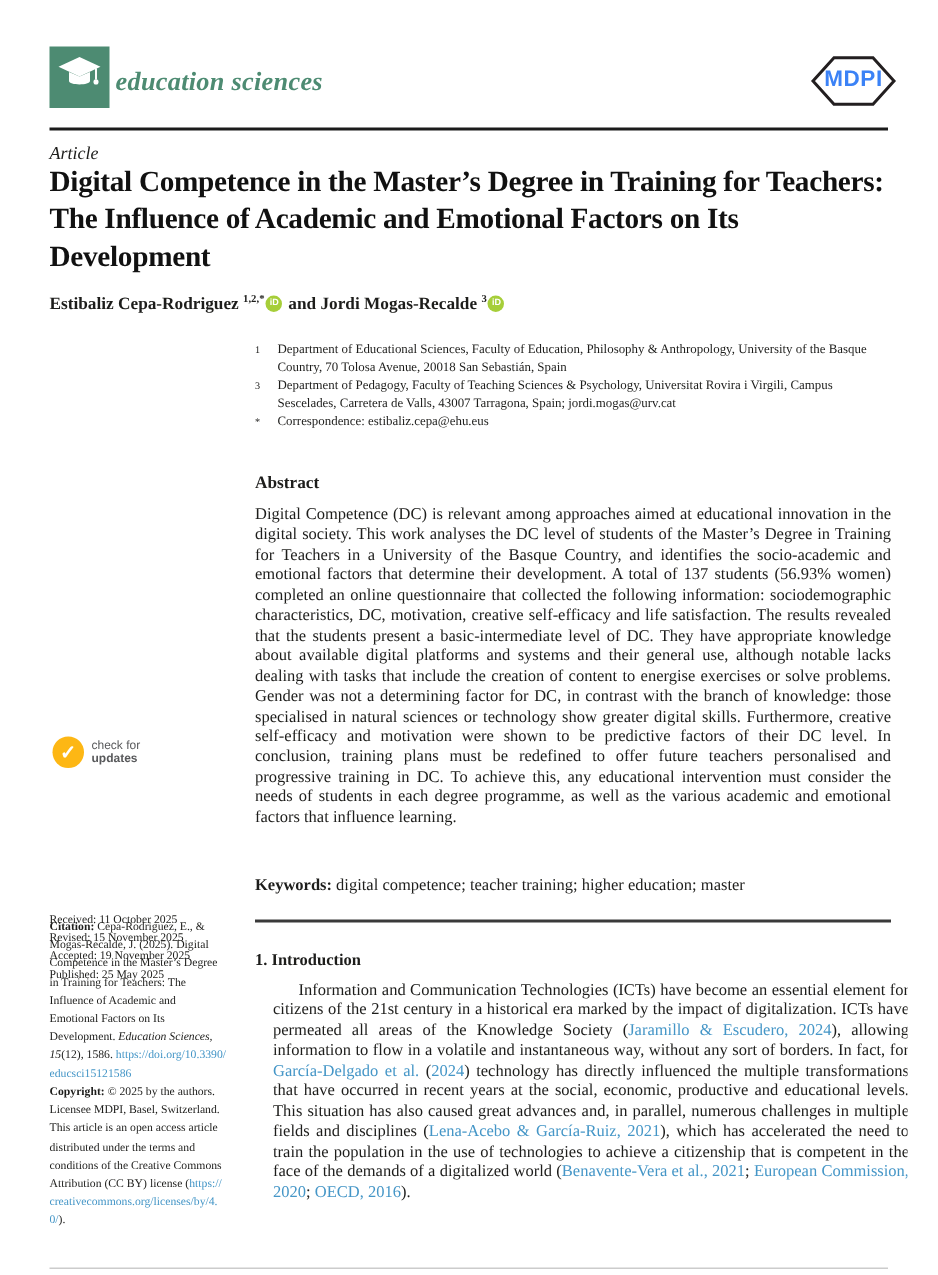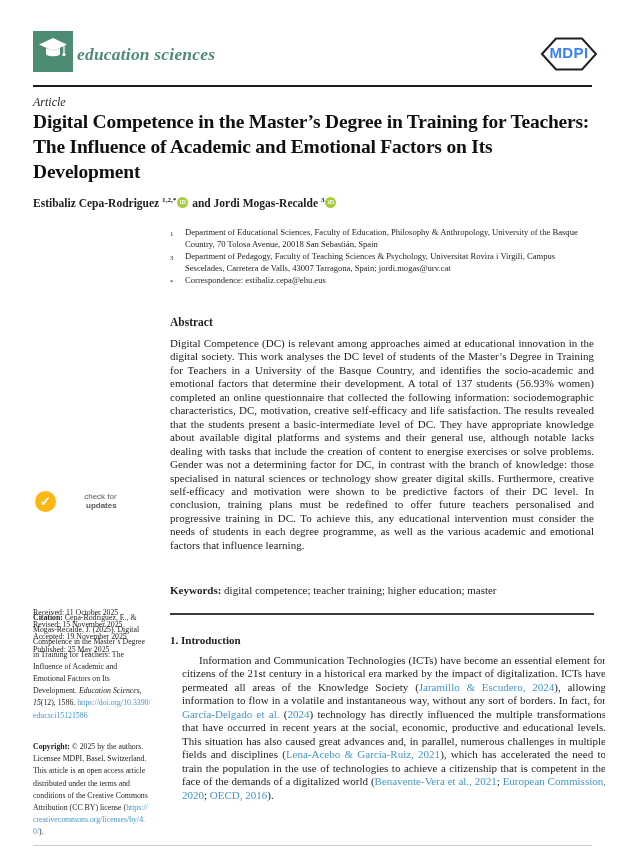--- a/index.html
+++ b/index.html
@@ -35,27 +35,27 @@
   #section-separator{left:170px;top:613px;width:424px;height:1.5px;background:#3a3a3a;}
   #intro-heading{left:170px;top:634px;font-size:11px;font-weight:bold;}
   #intro-paragraph{left:170px;top:654px;width:424px;font-size:11px;line-height:13.45px;
                    text-align:justify;text-indent:17px;margin-left:12px;}
 
   
   #update-badge{left:35px;top:491px;display:flex;align-items:center;gap:5px;cursor:pointer;}
   #check-circle{width:21px;height:21px;border-radius:50%;background:#fdb714;color:#fff;
                 font-family:"Liberation Sans",sans-serif;font-weight:bold;font-size:13px;
                 line-height:21px;text-align:center;flex:none;}
-  .badge-text{font-family:"Liberation Sans",sans-serif;font-size:8px;line-height:8.5px;color:#58595b;text-align:right;}
-  .badge-text .b2{font-weight:bold;margin-left:25px;}
+  .badge-text{font-family:"Liberation Sans",sans-serif;font-size:8px;line-height:8.5px;color:#58595b;}
+  .badge-text .b2{font-weight:bold;}
   .sb{left:33px;width:118px;font-size:7.8px;line-height:12.2px;color:#1d1d1b;}
   #academic-editors{top:532px;}
   #dates-list{top:561px;margin-top:46px;}
   #citation-block{top:612px;}
-  #copyright-block{top:722px;margin-top:19px;}
+  #copyright-block{top:722px;}
   .sb .link{word-break:break-all;}
   #footer-rule{left:33px;top:845px;width:559px;height:1px;background:#cccccc;}
 
   
   .bold{font-weight:bold;}
   .italic{font-style:italic;}
   .link{color:#4596c7;}
   .sup{vertical-align:super;font-size:.62em;line-height:0;}
   .orcid{display:inline-block;width:11px;height:11px;border-radius:50%;background:#a6ce39;
          color:#fff;font-family:"Liberation Sans",sans-serif;font-weight:bold;font-size:6px;

